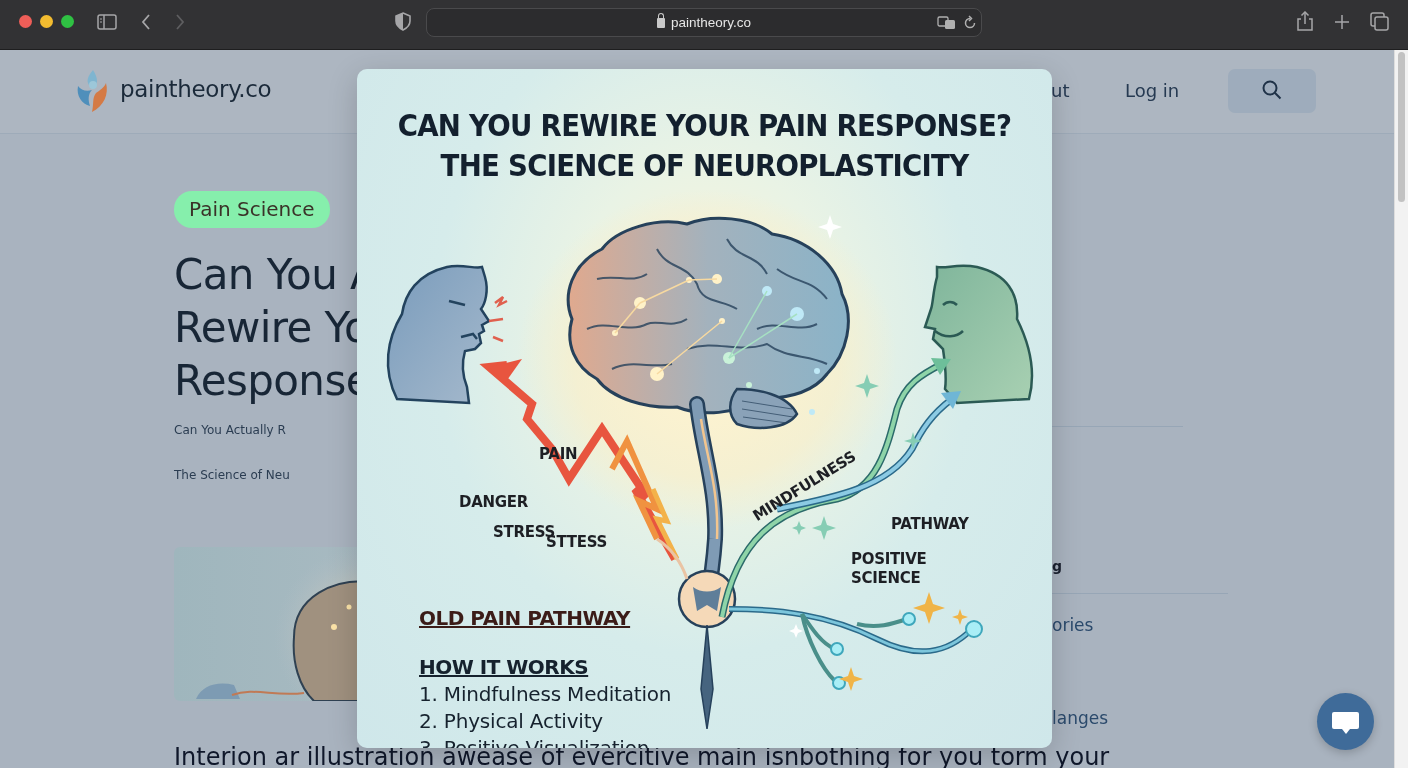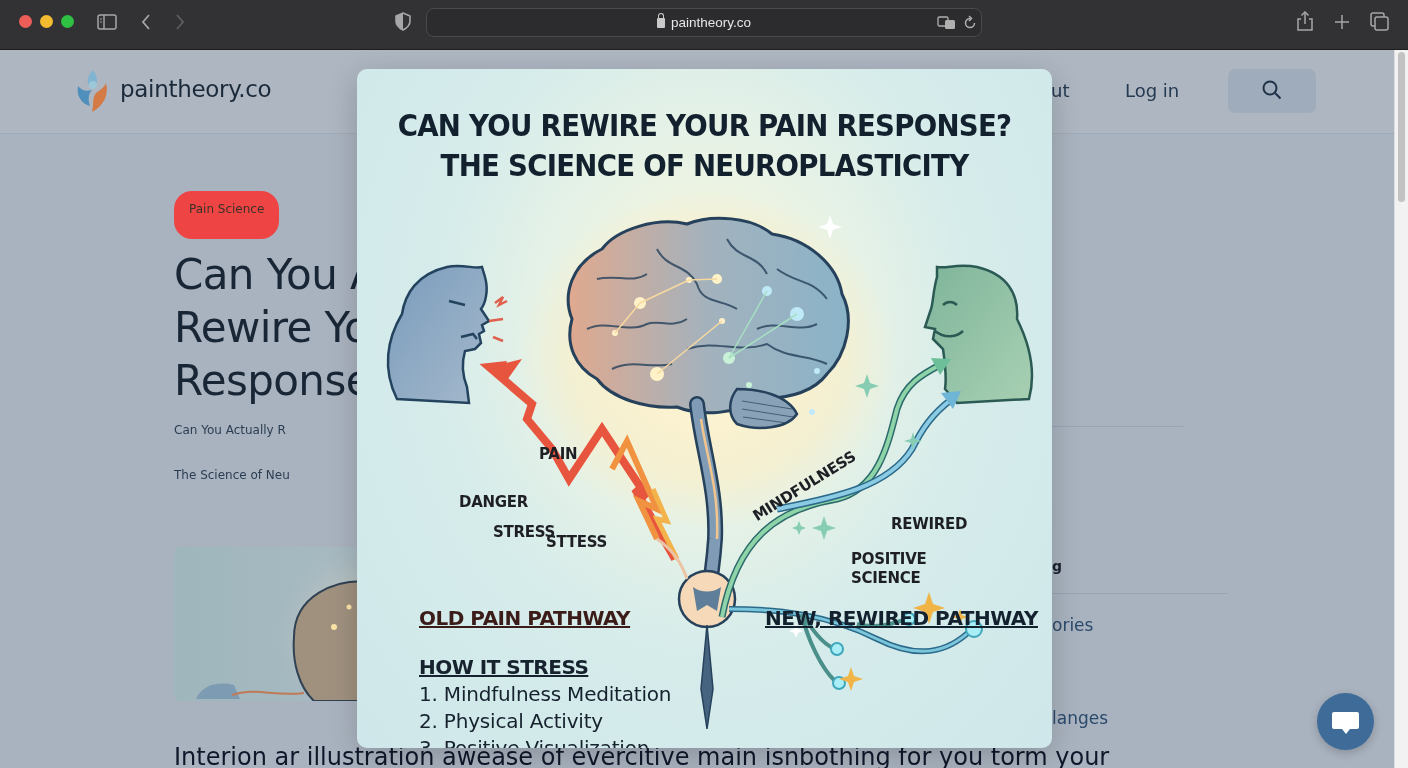--- a/index.html
+++ b/index.html
@@ -21,21 +21,21 @@
   .scrollbar { position: absolute; left: 1394px; top: 50px; width: 14px; height: 718px; background: #f2f2f2; border-left: 1px solid #ddd; }
   .scroll-thumb { position: absolute; left: 3px; top: 2px; width: 7px; height: 150px; background: #c2c2c2; border-radius: 4px; }
 
   .site-header { position: absolute; left: 0; top: 0; width: 1394px; height: 84px; background: #adb6c1; border-bottom: 1px solid #9eabb9; }
   .logo-mark { position: absolute; left: 76px; top: 18px; width: 34px; height: 46px; }
   .logo-text { position: absolute; left: 120px; top: 26px; font-family: "DejaVu Sans", sans-serif; font-size: 23px; font-weight: 500; color: #1b2a3a; letter-spacing: -0.3px; }
   .nav-link { position: absolute; top: 30px; font-family: "DejaVu Sans", sans-serif; font-size: 18px; color: #263a52; }
   .search-btn { position: absolute; left: 1228px; top: 19px; width: 88px; height: 44px; background: #9eacbc; border-radius: 7px; }
   .search-btn svg { position: absolute; left: 34px; top: 11px; }
 
-  .tag { position: absolute; left: 174px; top: 141px; height: 48px; padding: 0 15px; border-radius: 18px; background: #ef4444; font-size: 12px; line-height: 36px; color: #3a3228; }
+  .tag { position: absolute; left: 174px; top: 141px; height: 37px; padding: 0 15px; border-radius: 18px; background: #86efac; font-size: 20px; line-height: 36px; color: #3a3228; }
   .article-title { position: absolute; left: 174px; top: 198px; width: 500px; font-family: "DejaVu Sans", sans-serif; font-size: 42px; line-height: 53px; color: #182636; letter-spacing: -0.6px; }
   .subline { position: absolute; left: 174px; font-size: 12px; color: #2b3d52; white-space: nowrap; }
   .hero { position: absolute; left: 174px; top: 497px; width: 500px; height: 154px; background: linear-gradient(90deg, #9fb6bd, #b6c0c8); border-radius: 6px; overflow: hidden; }
   .body-text { position: absolute; left: 174px; top: 693px; font-size: 24px; color: #0f172a; white-space: nowrap; }
 
   .sidebar-rule { position: absolute; height: 1px; background: #97a6b6; }
   .sidebar-link { position: absolute; font-size: 17px; color: #2b4a6c; white-space: nowrap; }
 
   .chat-btn { position: absolute; left: 1317px; top: 643px; width: 57px; height: 57px; border-radius: 50%; background: #3f6b99; box-shadow: 0 3px 10px rgba(0,0,0,0.2); }
   .chat-btn .bubble { position: absolute; left: 15px; top: 19px; width: 27px; height: 17px; background: #fff; border-radius: 2px; }
@@ -297,30 +297,29 @@
       <div>CAN YOU REWIRE YOUR PAIN RESPONSE?</div>
       <div>THE SCIENCE OF NEUROPLASTICITY</div>
     </div>
 
     <div class="il-label sm" style="left:182px;top:376px">PAIN</div>
     <div class="il-label sm" style="left:102px;top:424px">DANGER</div>
     <div class="il-label sm" style="left:136px;top:454px">STRESS</div>
     <div class="il-label sm" style="left:189px;top:464px">STTESS</div>
 
     <div class="il-label sm" style="left:402px;top:438px;transform:rotate(-32deg);transform-origin:left bottom">MINDFULNESS</div>
-    <div class="il-label sm" style="left:534px;top:446px">REWIRED</div>
+    <div class="il-label sm" style="left:534px;top:446px">PATHWAY</div>
     <div class="il-label sm" style="left:494px;top:481px;line-height:19px">
       <div>POSITIVE</div>
       <div>SCIENCE</div>
     </div>
 
     <div class="section-label" style="left:62px;top:537px;color:#3b1c18">OLD PAIN PATHWAY</div>
-    <div class="section-label" style="left:408px;top:537px;color:#13202e">NEW, REWIRED PATHWAY</div>
-
-    <div class="section-label" style="left:62px;top:586px;color:#16222e">HOW IT STRESS</div>
+
+    <div class="section-label" style="left:62px;top:586px;color:#16222e">HOW IT WORKS</div>
     <ul class="how-list" style="top:612px">
       <li>1. Mindfulness Meditation</li>
       <li>2. Physical Activity</li>
       <li>3. Positive Visualization</li>
     </ul>
   </div>
 </div>
 
 <div class="scrollbar">
   <div class="scroll-thumb"></div>

